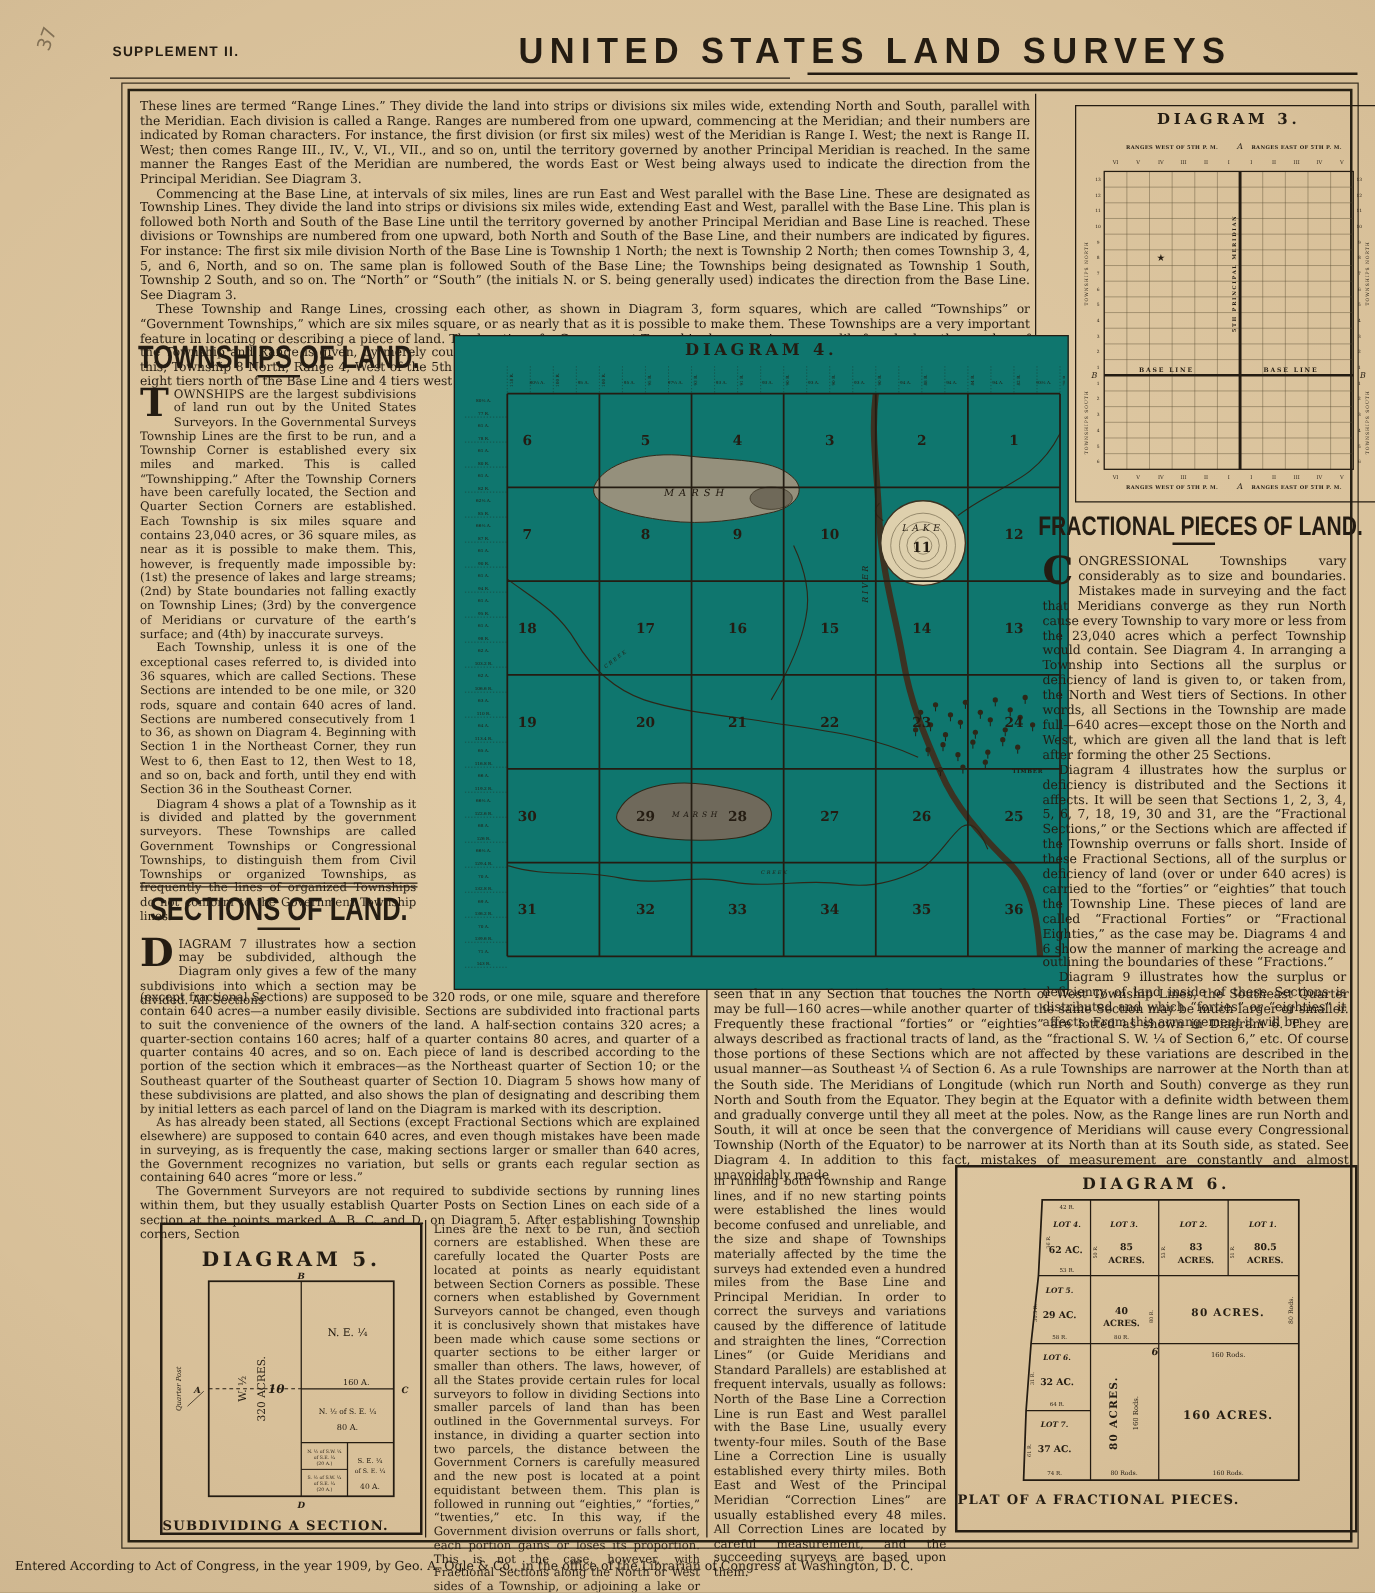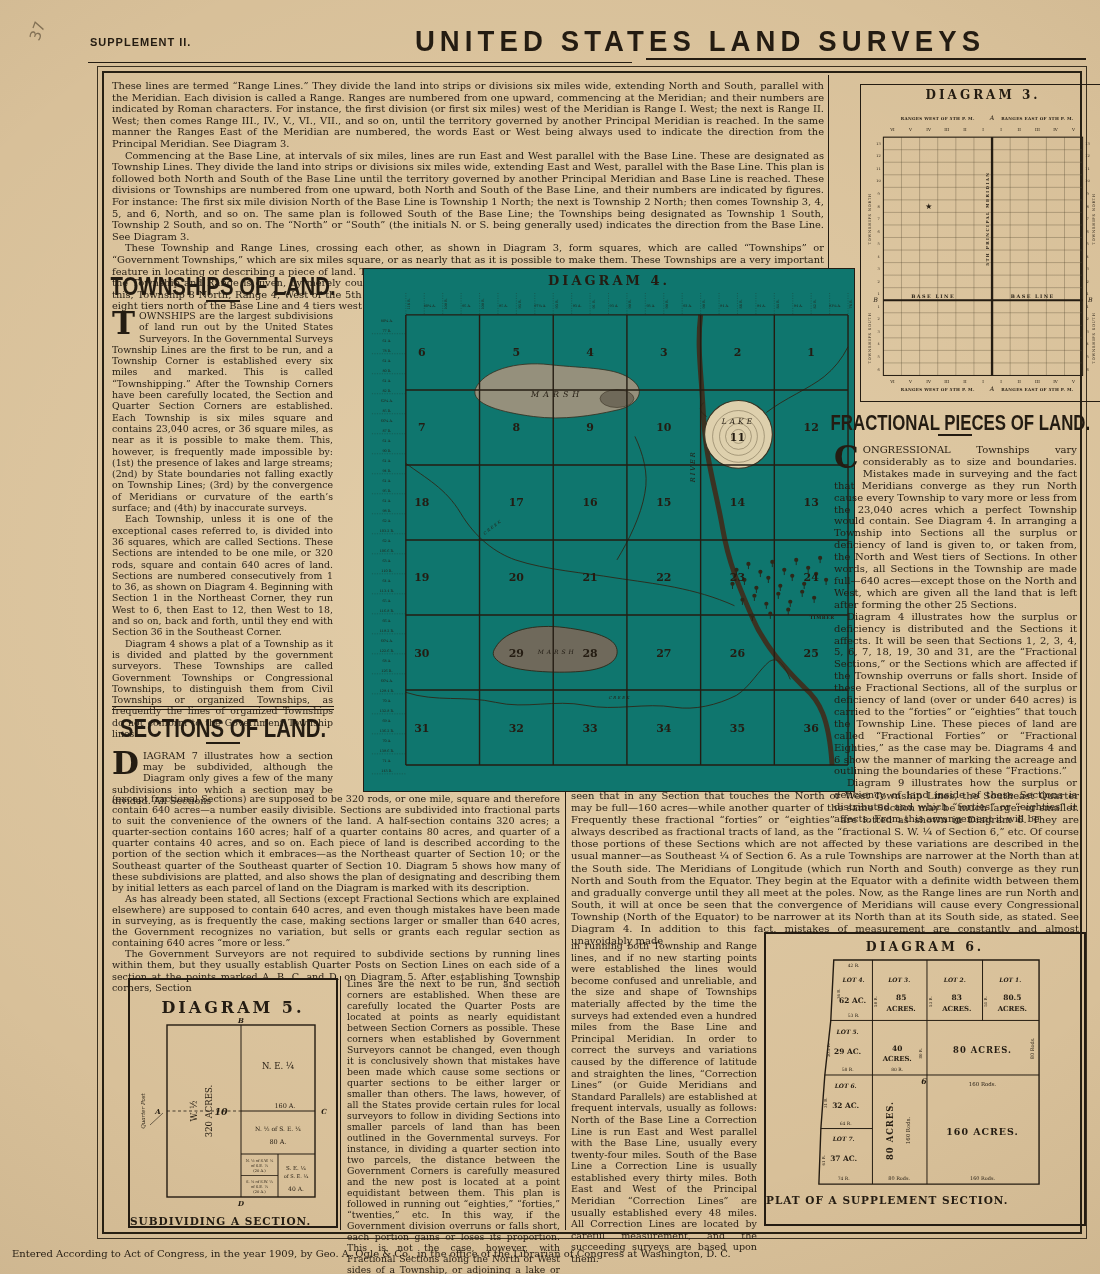--- a/index.html
+++ b/index.html
@@ -537,17 +537,17 @@
         <text x="74" y="189" font-size="6" fill="#241c12" text-anchor="middle" font-family="&quot;DejaVu Serif&quot;,serif" font-style="italic" font-weight="bold">LOT 7.</text>
         <text x="74" y="209" font-size="7.5" fill="#241c12" text-anchor="middle" font-family="&quot;DejaVu Serif&quot;,serif" font-weight="bold">37 AC.</text>
         <text x="55" y="208" font-size="4" fill="#241c12" text-anchor="middle" font-family="&quot;DejaVu Serif&quot;,serif" transform="rotate(-90 55 208)">61 R.</text>
         <text x="74" y="228" font-size="4.5" fill="#241c12" text-anchor="middle" font-family="&quot;DejaVu Serif&quot;,serif">74 R.</text>
         <text x="124" y="178" font-size="8.5" fill="#241c12" text-anchor="middle" font-family="&quot;DejaVu Serif&quot;,serif" font-weight="bold" letter-spacing="1px" transform="rotate(-90 124 178)">80 ACRES.</text>
         <text x="141" y="178" font-size="5.5" fill="#241c12" text-anchor="middle" font-family="&quot;DejaVu Serif&quot;,serif" transform="rotate(-90 141 178)">160 Rods.</text>
         <text x="214" y="183" font-size="9.5" fill="#241c12" text-anchor="middle" font-family="&quot;DejaVu Serif&quot;,serif" font-weight="bold" letter-spacing="1px">160 ACRES.</text>
         <text x="130" y="228" font-size="5" fill="#241c12" text-anchor="middle" font-family="&quot;DejaVu Serif&quot;,serif">80 Rods.</text>
         <text x="214" y="228" font-size="5" fill="#241c12" text-anchor="middle" font-family="&quot;DejaVu Serif&quot;,serif">160 Rods.</text>
       </svg>
-    <div class="dcaption">PLAT OF A SUPPLEMENT SECTION.</div>
+    <div class="dcaption">PLAT OF A FRACTIONAL PIECES.</div>
   </div>
 
   <div class="footer" style="top:1248px;">Entered According to Act of Congress, in the year 1909, by Geo. A. Ogle &amp; Co., in the office of the Librarian of Congress at Washington, D. C.</div>
 </div>
 
 </body></html>

